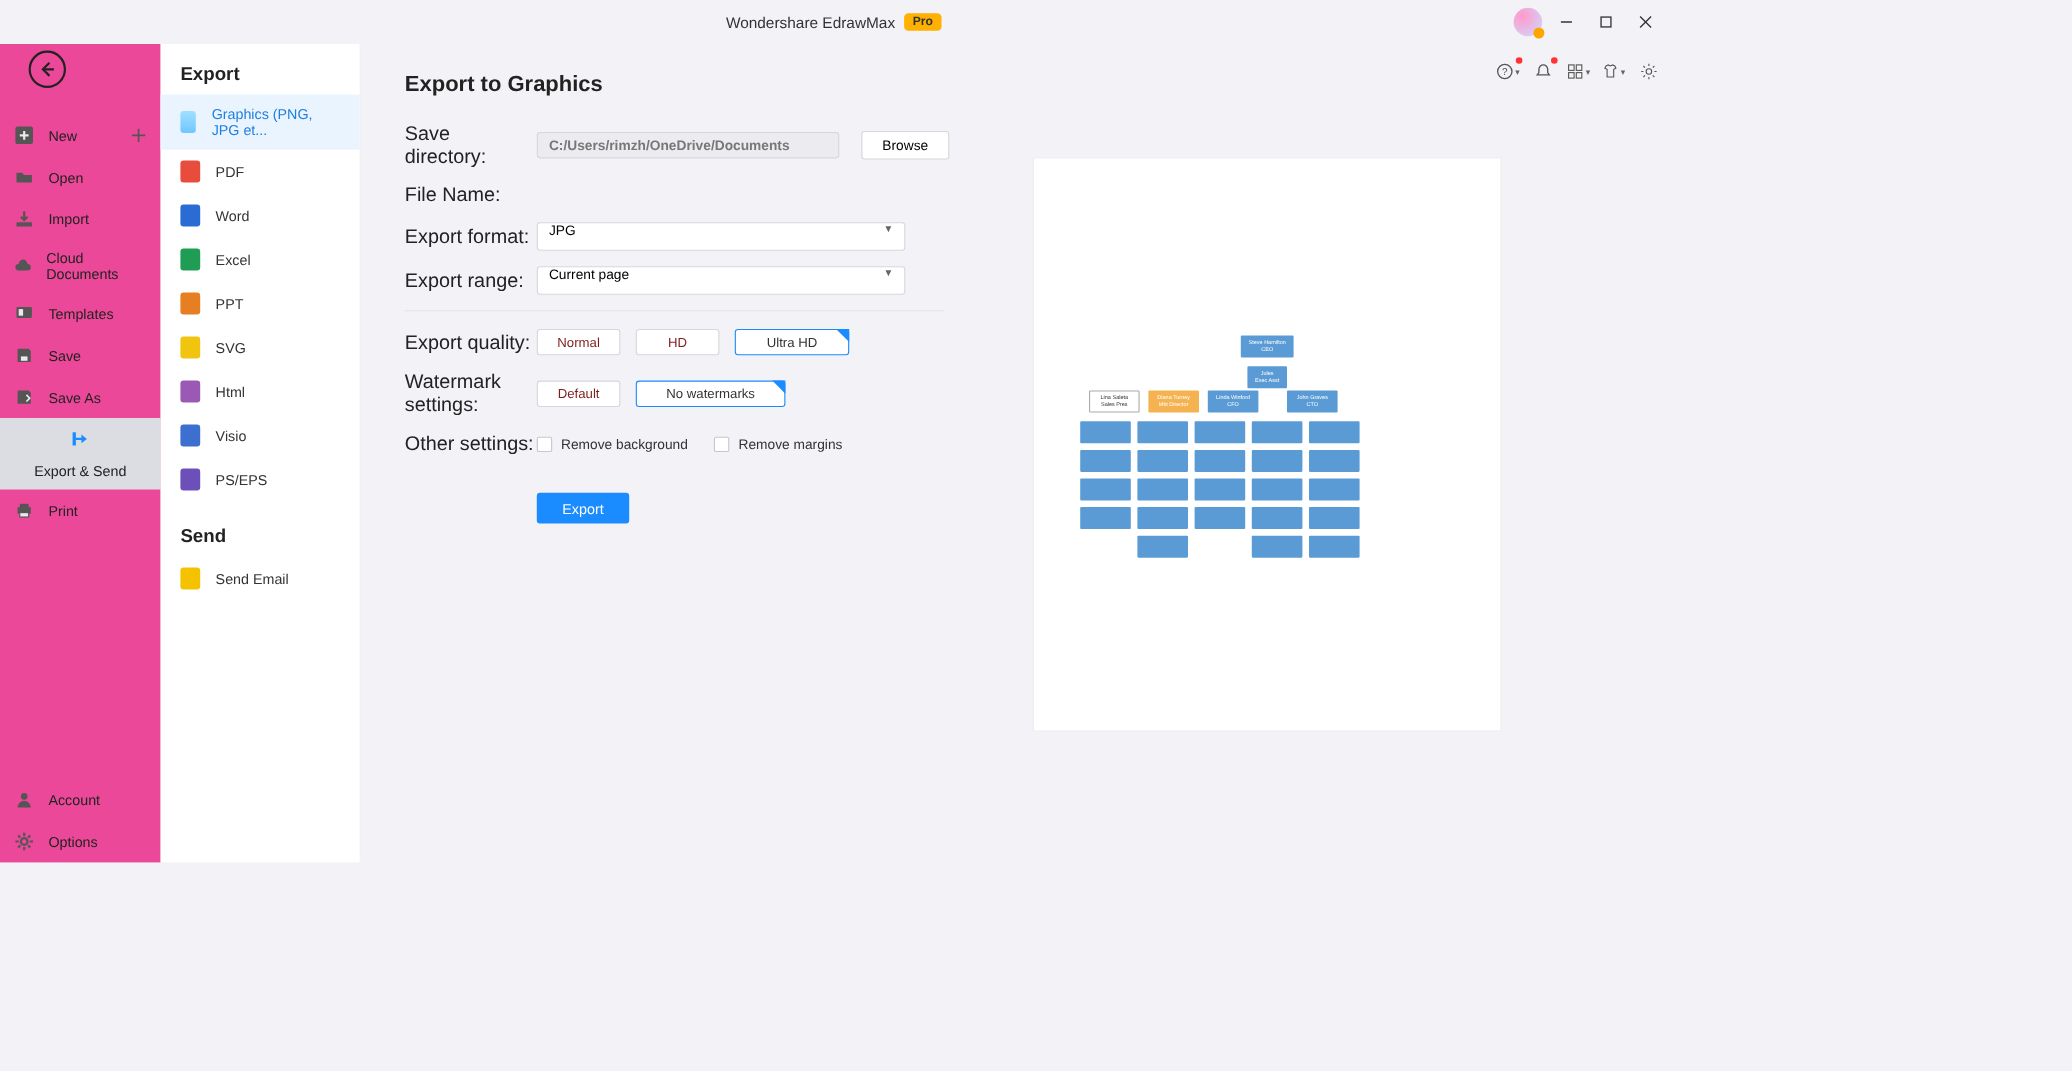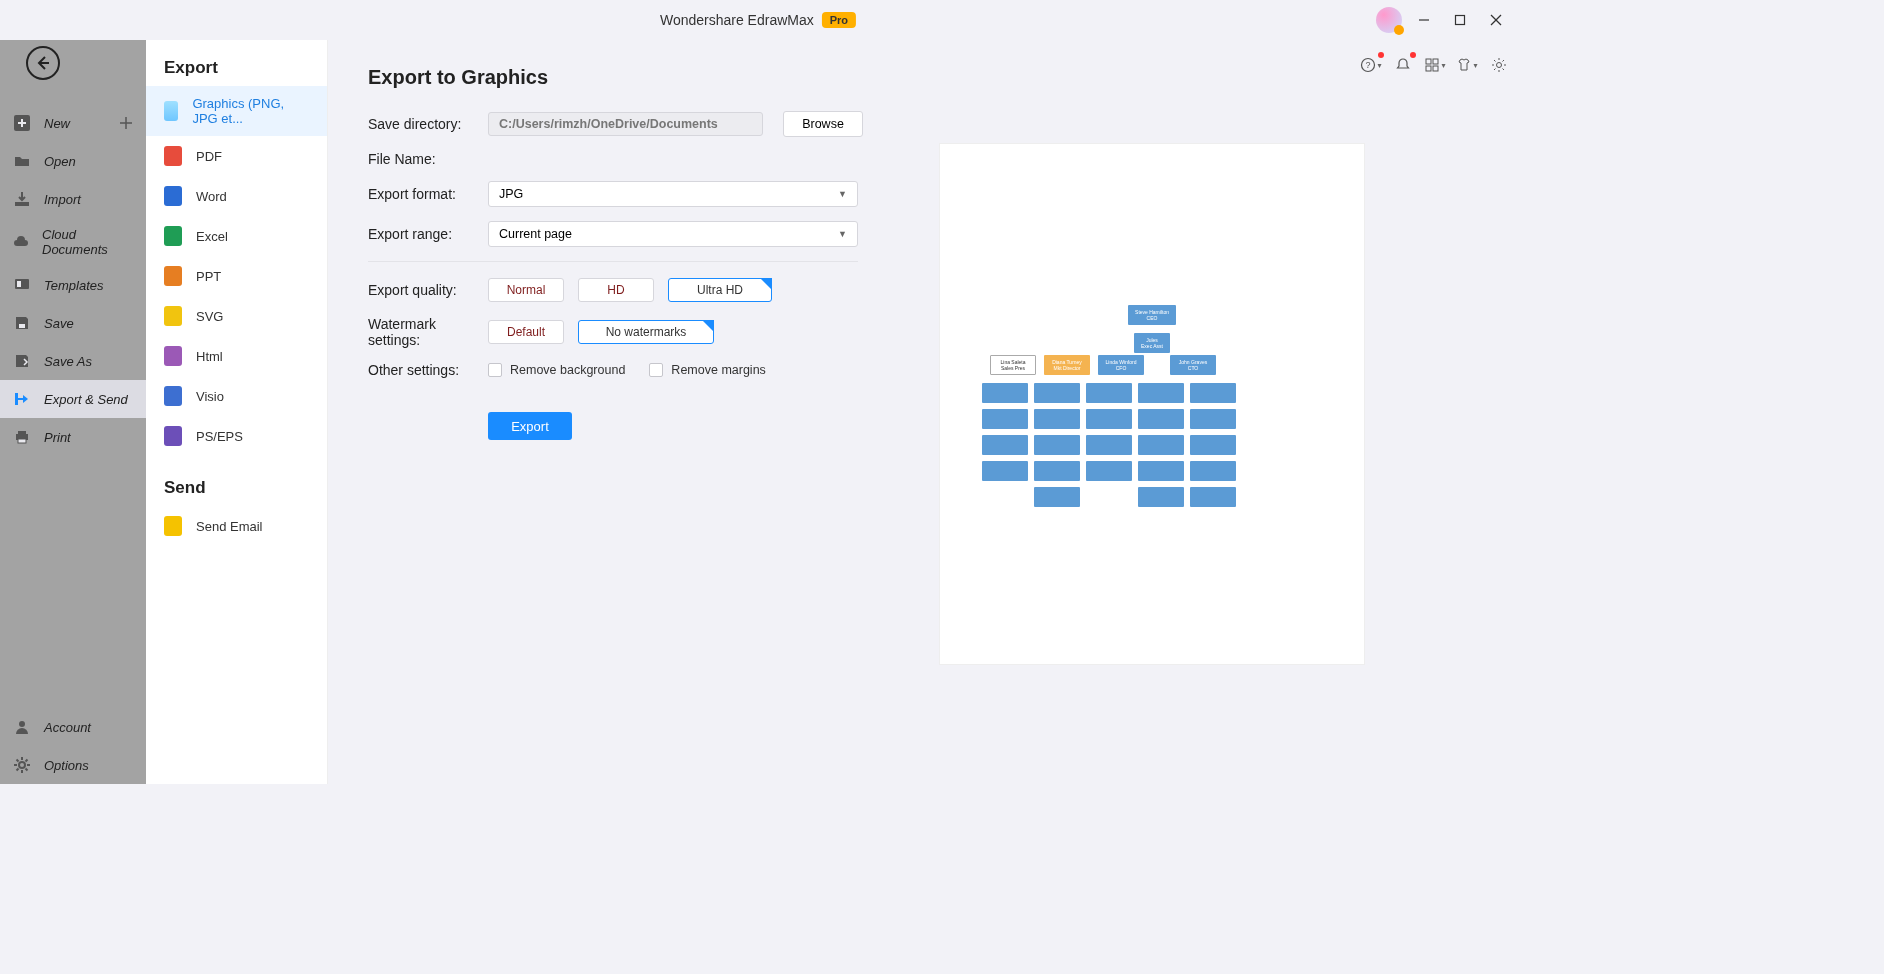--- a/index.html
+++ b/index.html
@@ -15,25 +15,25 @@
   .win-btn { width: 28px; height: 28px; display: flex; align-items: center; justify-content: center; cursor: pointer; color: #333; }
   .win-btn svg { width: 12px; height: 12px; }
 
   .toolbar-right { position: absolute; right: 6px; top: 54px; display: flex; align-items: center; gap: 10px; color: #555; }
   .tb-icon { width: 22px; height: 22px; display: flex; align-items: center; justify-content: center; position: relative; cursor: pointer; }
   .tb-icon svg { width: 16px; height: 16px; }
   .red-dot { position: absolute; top: -2px; right: -2px; width: 6px; height: 6px; background: #f33; border-radius: 50%; }
   .drop-arrow { font-size: 8px; color: #666; margin-left: 1px; }
 
   .body { display: flex; height: calc(100% - 40px); }
-  .sidebar-main { width: 146px; background: #a3a3a3; display: flex; flex-direction: column; padding-top: 6px; font-style: italic; }
+  .sidebar-main { width: 146px; background: #ec4899; display: flex; flex-direction: column; padding-top: 6px; }
   .back-circle { width: 34px; height: 34px; border: 2px solid #222; border-radius: 50%; margin: 0 0 24px 26px; display: flex; align-items: center; justify-content: center; cursor: pointer; }
   .back-circle svg { width: 18px; height: 18px; }
   .sb-item { display: flex; align-items: center; gap: 12px; padding: 9px 12px; cursor: pointer; color: #222; font-size: 13px; }
-  .sb-item.active { background: #dcdce3; }
+  .sb-item.active { background: #dcdce3; flex-direction: column; }
   .sb-item .ico { width: 20px; height: 20px; display: flex; align-items: center; justify-content: center; }
   .sb-item .ico svg { width: 18px; height: 18px; fill: #555; }
   .sb-item.bright .ico svg { fill: #1a8cff; }
   .sb-item .plus-right { margin-left: auto; width: 16px; height: 16px; }
   .sb-spacer { flex: 1; }
 
   .sidebar-sub { width: 182px; background: #fff; border-right: 1px solid #eee; padding: 18px 0 0 0; }
   .sub-header { font-size: 17px; font-weight: 700; color: #222; padding: 0 18px 8px; }
   .sub-item { display: flex; align-items: center; gap: 14px; padding: 10px 18px; cursor: pointer; font-size: 13px; color: #333; }
   .sub-item.active { background: #eaf4ff; color: #1f7fe0; }
@@ -45,25 +45,25 @@
   .fi-ppt { background: #e67e22; }
   .fi-svg { background: #f1c40f; }
   .fi-html { background: #9b59b6; }
   .fi-visio { background: #3d6fd1; }
   .fi-ps { background: #6c4fb8; }
   .fi-mail { background: #f5c200; }
 
   .main { flex: 1; overflow: auto; padding: 26px 40px 0 40px; }
   .main h1 { font-size: 20px; font-weight: 700; color: #222; margin-bottom: 22px; }
   .form-row { display: flex; align-items: center; margin-bottom: 14px; }
-  .form-label { width: 120px; font-size: 14px; color: #222; }
+  .form-label { width: 120px; font-size: 18px; color: #222; }
   .txt-input { height: 24px; border: 1px solid #d6d6dc; border-radius: 3px; background: #fff; padding: 0 10px; font-size: 12.5px; color: #333; width: 370px; font-weight: bold; }
   .txt-input.ro { background: #ececf0; color: #777; }
   .browse-btn { margin-left: 20px; width: 80px; height: 26px; background: #fff; border: 1px solid #d6d6dc; border-radius: 3px; font-size: 12.5px; cursor: pointer; }
-  .select-like { height: 26px; border: 1px solid #d6d6dc; border-radius: 3px; background: #fff; padding: 0 10px; font-size: 12.5px; width: 370px; display: flex; align-items: center; justify-content: space-between; cursor: pointer; }
+  .select-like { height: 26px; border: 1px solid #d6d6dc; border-radius: 3px; background: #fff; padding: 0 10px; font-size: 12.5px; width: 335px; display: flex; justify-content: space-between; cursor: pointer; }
   .select-like .caret { font-size: 9px; color: #666; }
   hr.sep { border: none; border-top: 1px solid #e3e3e8; margin: 8px 0 16px; width: 490px; }
   .btn-group { display: flex; gap: 14px; }
   .opt-btn { height: 24px; min-width: 76px; padding: 0 14px; border: 1px solid #d6d6dc; border-radius: 3px; background: #fff; font-size: 12px; cursor: pointer; text-align: center; line-height: 22px; color:#7f1d1d;}
   .opt-btn.corner-sel { position: relative; border-color: #1a8cff; color:#333;}
   .opt-btn.corner-sel::after { content: ""; position: absolute; top: -1px; right: -1px; width: 0; height: 0; border-top: 12px solid #1a8cff; border-left: 12px solid transparent; }
   .opt-btn.corner-sel.wm { color:#333; }
   .checkbox { width: 14px; height: 14px; border: 1px solid #c6c6cc; border-radius: 2px; background: #fff; display: inline-block; margin-right: 8px; vertical-align: middle; }
   .chk-row { display: flex; align-items: center; gap: 24px; }
   .chk-lbl { font-size: 12.5px; color: #333; display: flex; align-items: center; cursor: pointer; }

